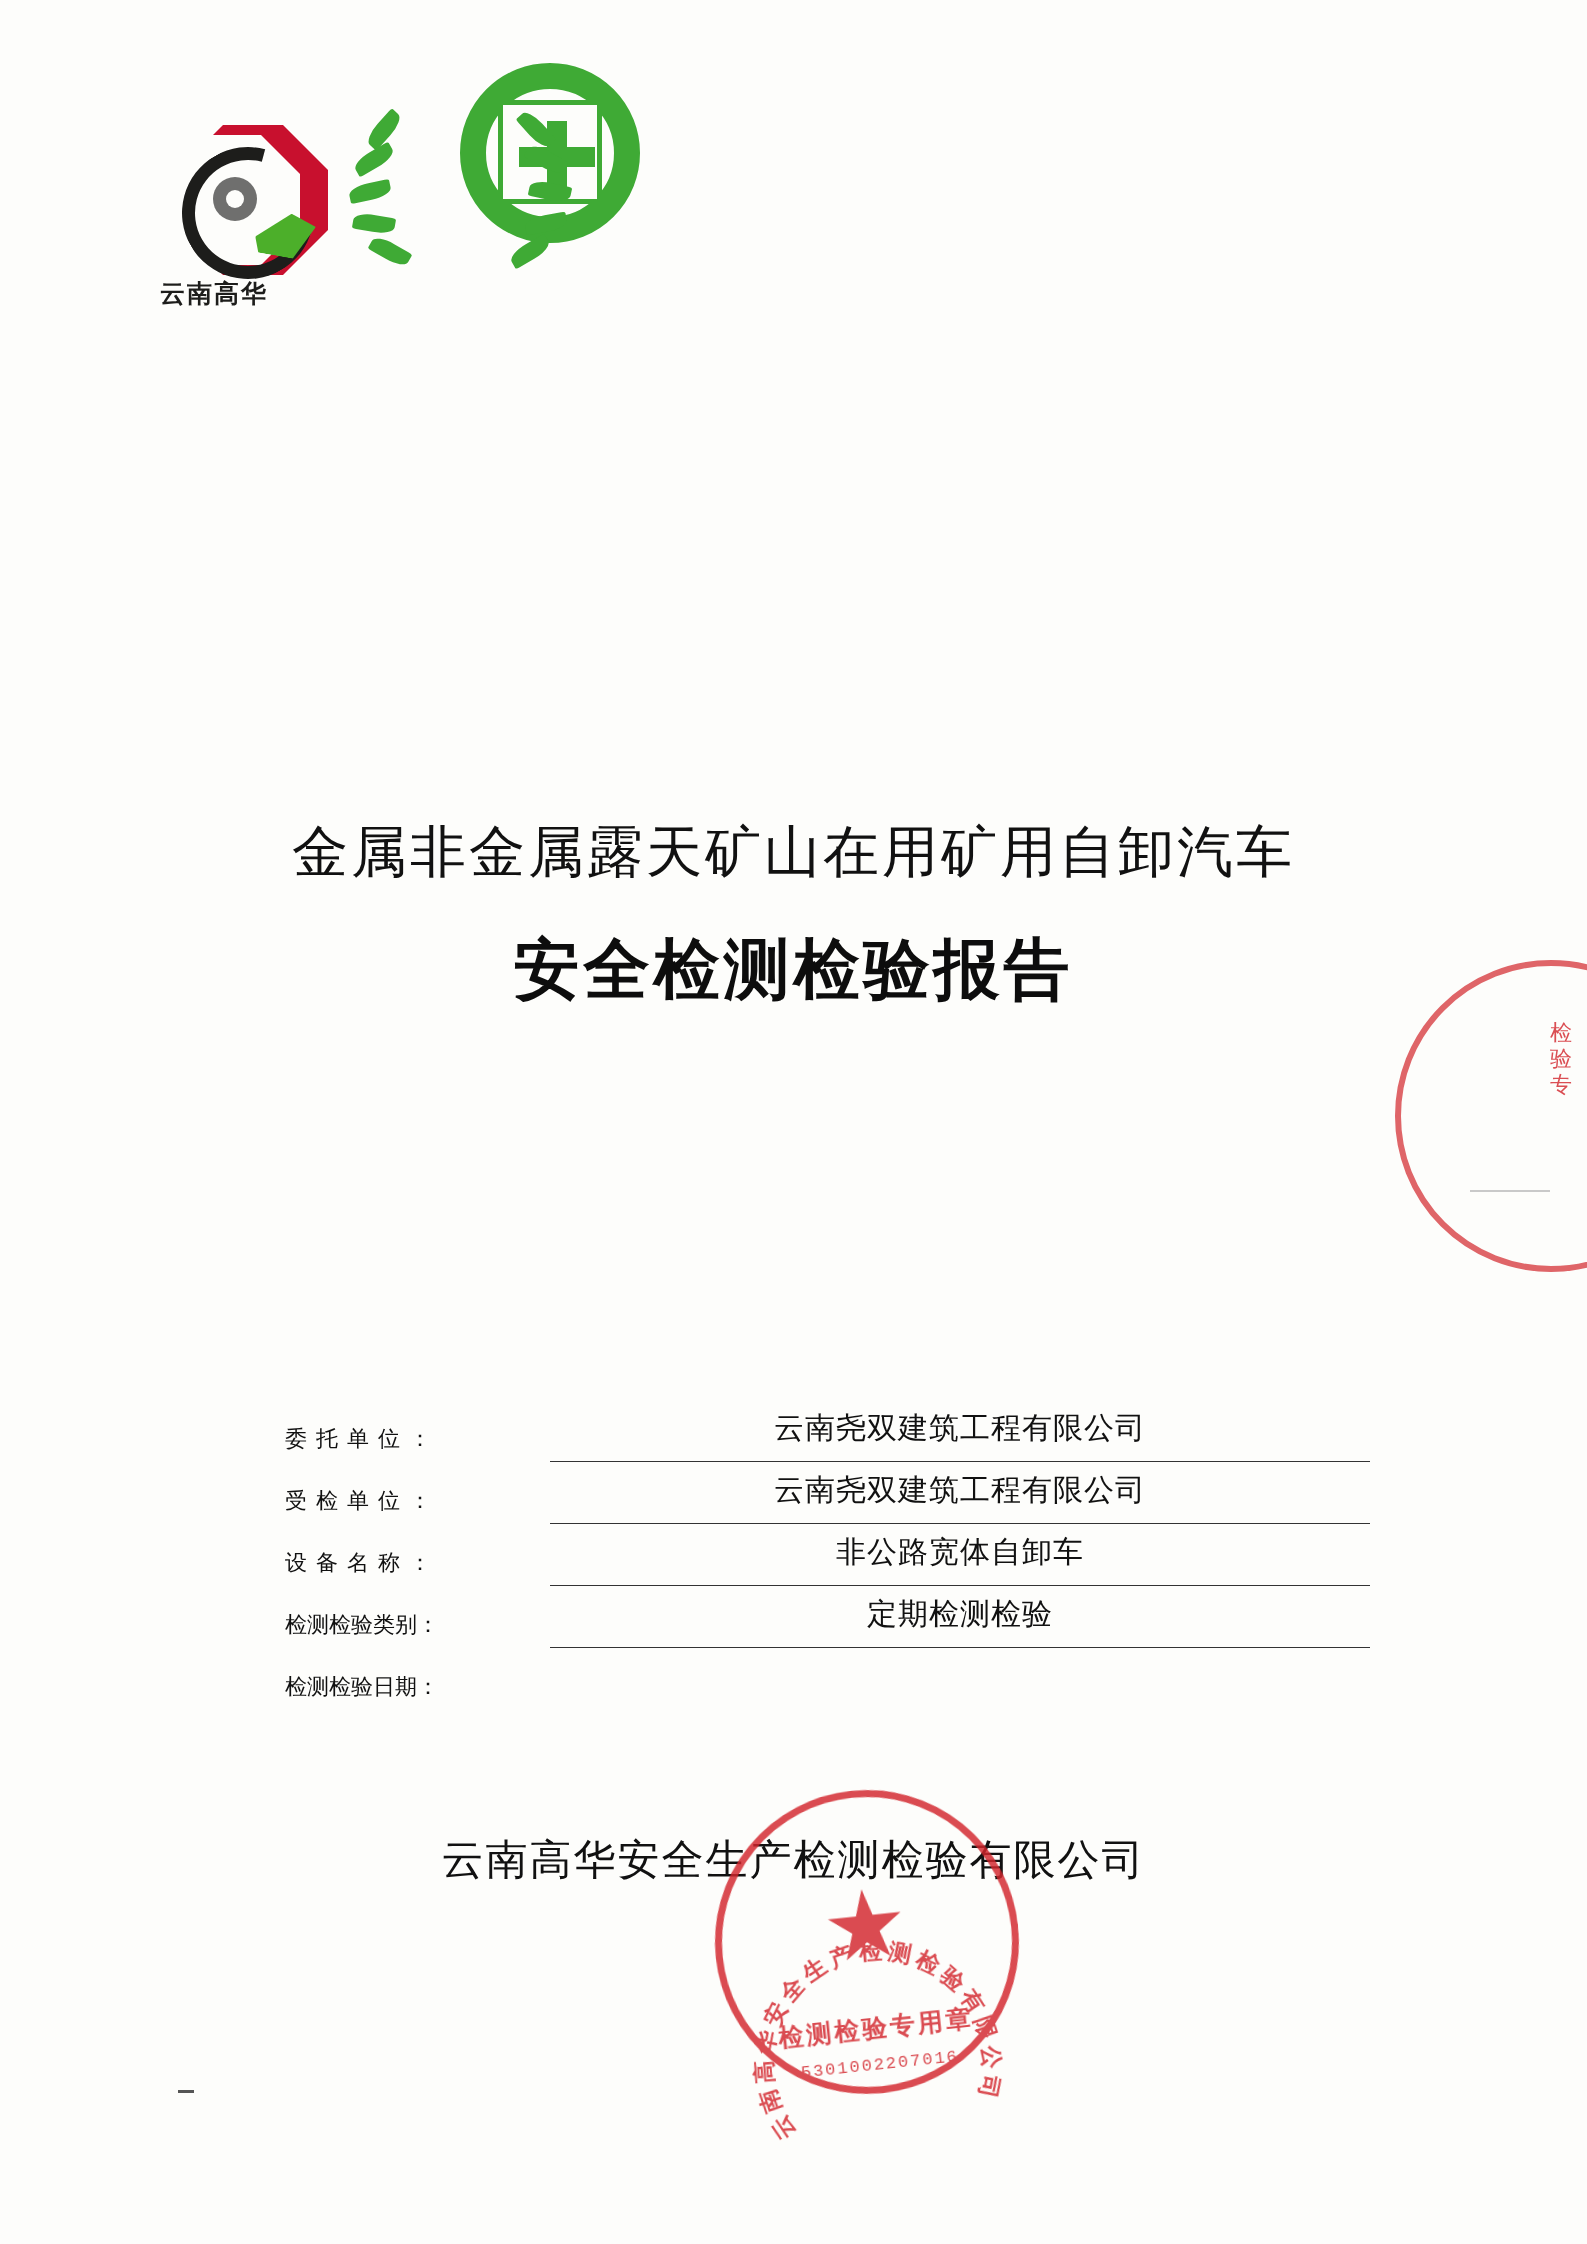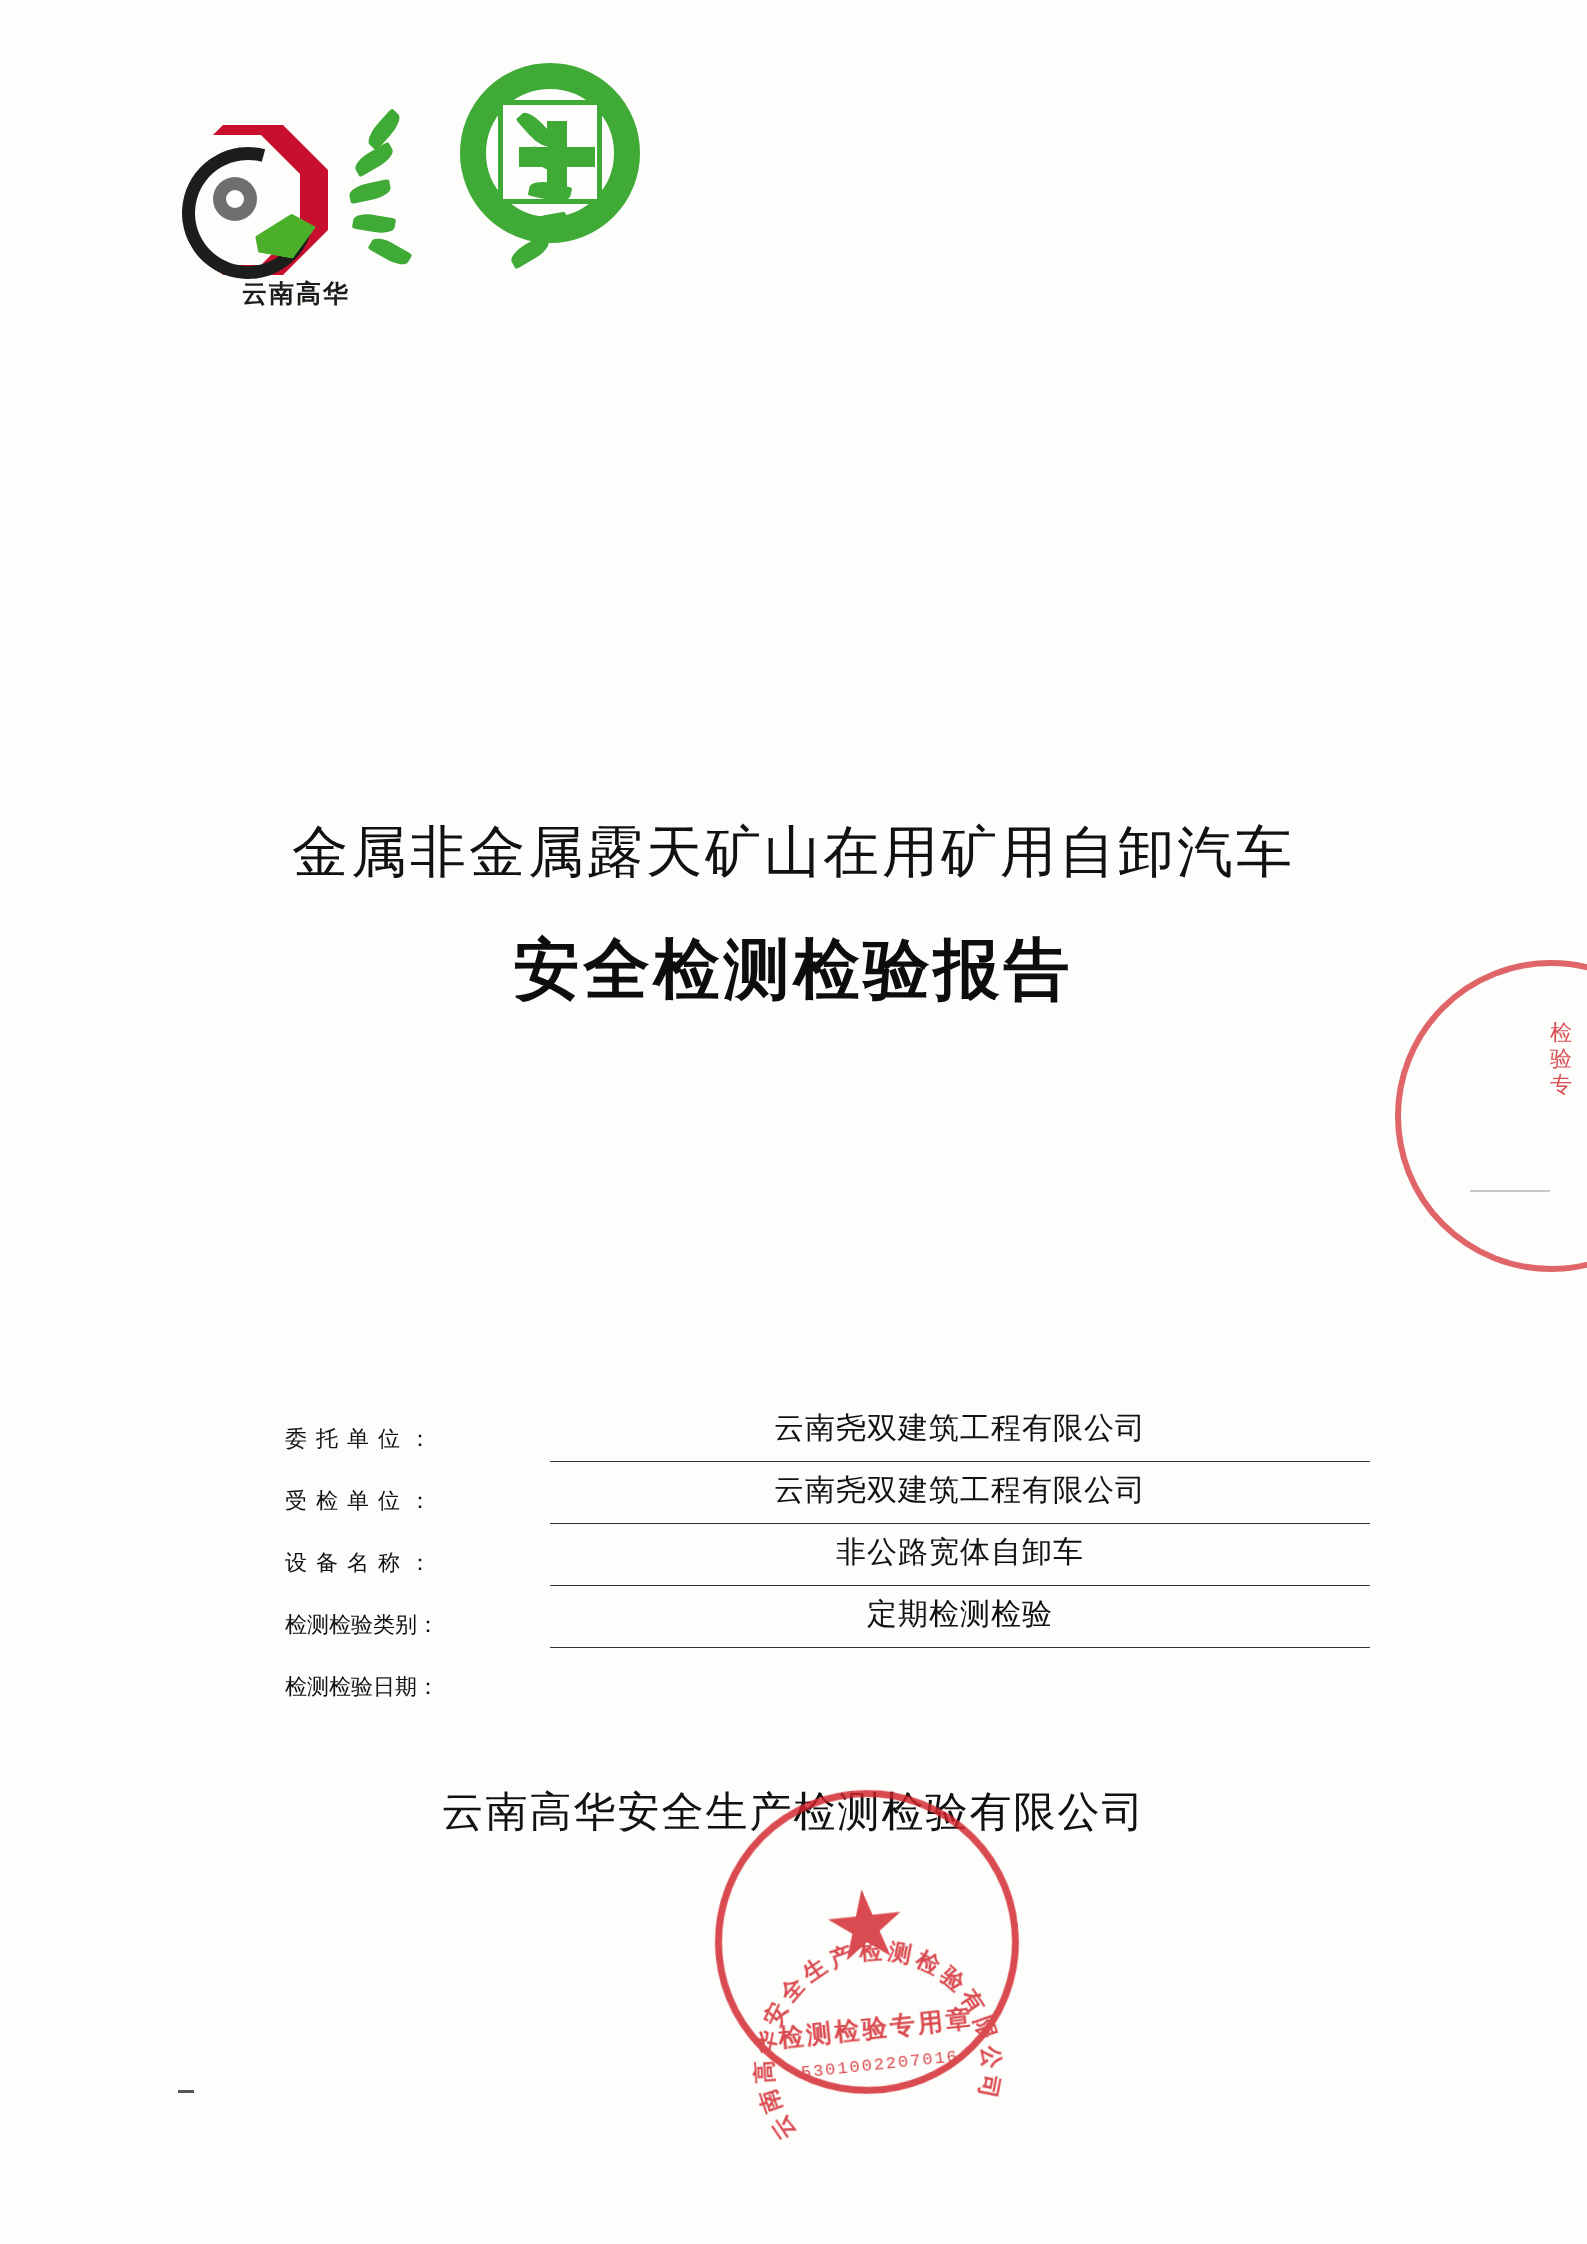--- a/index.html
+++ b/index.html
@@ -93,21 +93,21 @@
     height: 44px;
     background: #4caf2a;
     clip-path: polygon(0% 65%, 55% 0%, 100% 20%, 70% 100%, 10% 100%);
     transform: rotate(10deg);
   }
   .logo-gh-text {
     position: absolute;
     left: 0;
     top: 152px;
     width: 190px;
-    text-align: right;
+    text-align: left;
     font-family: "DejaVu Sans", sans-serif;
     font-weight: bold;
     font-size: 25px;
     letter-spacing: 2px;
     color: #1d1d1b;
   }
 
   .logo-em {
     position: absolute;
     left: 205px;
@@ -271,21 +271,21 @@
   .field-value.latin {
     font-family: "Liberation Serif", serif;
     letter-spacing: 1px;
   }
 
   
   .company {
     position: absolute;
     left: 0;
     right: 0;
-    top: 1784px;
+    top: 1832px;
     text-align: center;
     font-family: "DejaVu Serif", serif;
     font-size: 42px;
     letter-spacing: 2px;
     color: #111;
   }
 
   
   .seal {
     position: absolute;

